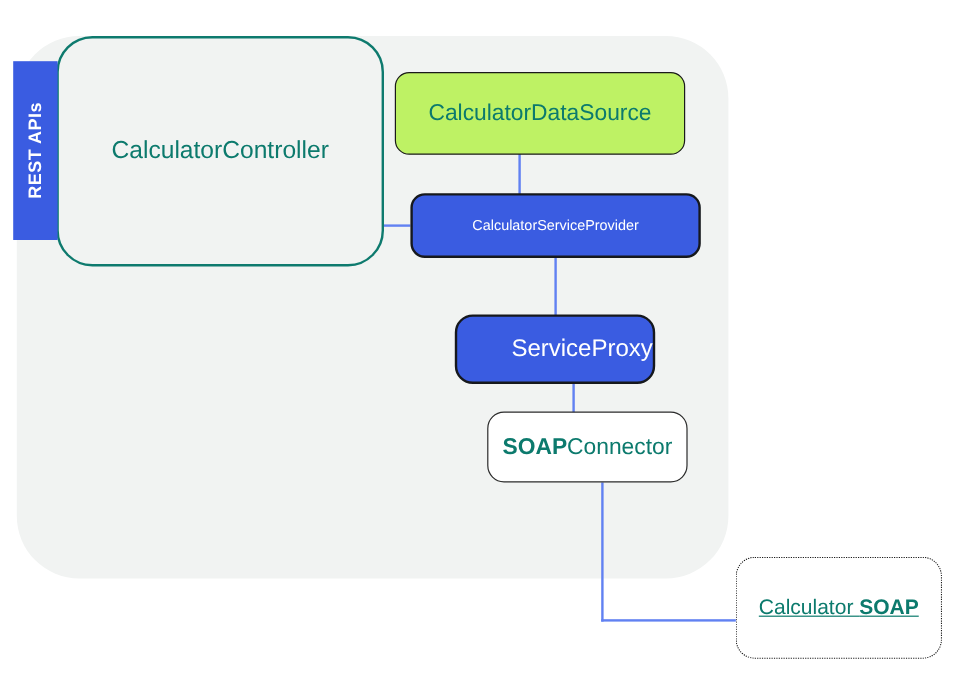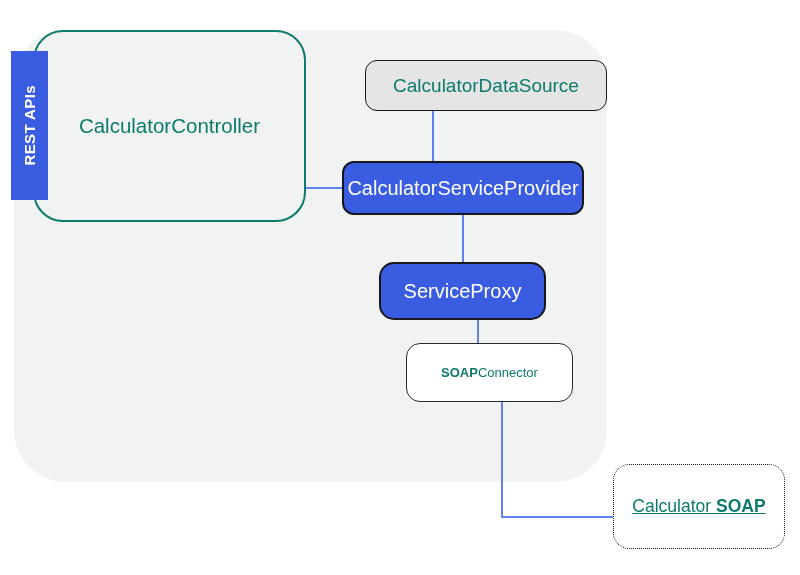--- a/index.html
+++ b/index.html
@@ -44,68 +44,68 @@
   .node {
     position: absolute;
     display: flex;
     align-items: center;
     justify-content: center;
     text-align: center;
     z-index: 2;
   }
 
   .node-controller {
-    left: 33px; top: 30px;
+    left: 47px; top: 30px;
     width: 273px; height: 192px;
     background: #f1f3f2;
     border: 2.5px solid #0e7a6e;
     border-radius: 30px;
     color: #0c7a6d;
     font-size: 20.5px;
   }
 
   .node-datasource {
     left: 329px; top: 60px;
-    width: 242px; height: 51px;
-    background: #e5e5e5;
+    width: 242px; height: 69px;
+    background: #bef264;
     border: 1.5px solid #1a1a1a;
     border-radius: 12px;
     color: #0c7a6d;
     font-size: 19px;
-    margin-left: 36px;
   }
 
   .node-provider {
     left: 342px; top: 161px;
     width: 242px; height: 54px;
     background: #3a5ce1;
     border: 2px solid #16181d;
     border-radius: 12px;
     color: #ffffff;
-    font-size: 20px;
+    font-size: 12px;
   }
 
   .node-proxy {
     left: 379px; top: 262px;
     width: 167px; height: 58px;
     background: #3a5ce1;
     border: 2px solid #16181d;
     border-radius: 15px;
     color: #ffffff;
     font-size: 20px;
+    justify-content: flex-end;
   }
 
   .node-connector {
     left: 406px; top: 343px;
     width: 167px; height: 59px;
     background: #ffffff;
     border: 1.5px solid #2b2b2b;
     border-radius: 14px;
     color: #0c7a6d;
-    font-size: 13px;
+    font-size: 19px;
   }
 
   .node-webservice {
     left: 613px; top: 464px;
     width: 172px; height: 85px;
     background: #ffffff;
     border: 1.6px dotted #1a1a1a;
     border-radius: 16px;
     color: #0c7a6d;
     font-size: 17.5px;

